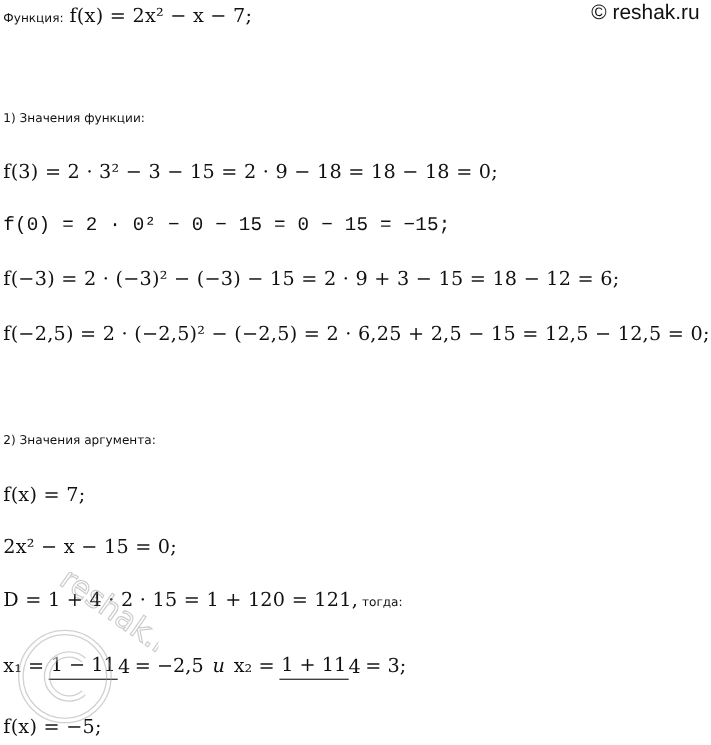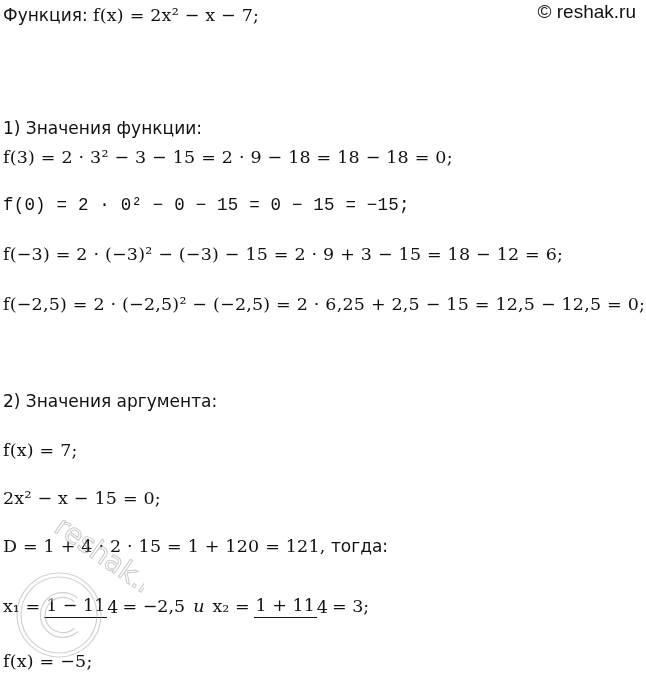--- a/index.html
+++ b/index.html
@@ -22,21 +22,21 @@
       white-space: nowrap;
       line-height: 22px;
     }
     .math {
       font-family: "DejaVu Serif", "Liberation Serif", serif;
       font-size: 17.5px;
       letter-spacing: 0.2px;
     }
     .label {
       font-family: "DejaVu Sans", "Liberation Sans", sans-serif;
-      font-size: 17px;
+      font-size: 11px;
     }
     .copyright {
       position: absolute;
       right: 10px;
       top: 1px;
       font-family: Liberation Sans, sans-serif;
       font-size: 19px;
       color: #111;
     }
     .frac-line {
@@ -79,21 +79,21 @@
   </style>
 </head>
 <body>
 
 <div class="line" style="top:4px;">
   <span class="label">Функция:</span>
   <span class="math">f(x) = 2x² − x − 7;</span>
 </div>
 <div class="copyright">© reshak.ru</div>
 
-<div class="line label" style="top:97px;margin-top:20px;">1) Значения функции:</div>
+<div class="line label" style="top:97px;">1) Значения функции:</div>
 <div class="line math" style="top:146px;">f(3) = 2 · 3² − 3 − 15 = 2 · 9 − 18 = 18 − 18 = 0;</div>
 <div class="line math" style="top:194px;font-family:Liberation Mono, monospace;">f(0) = 2 · 0² − 0 − 15 = 0 − 15 = −15;</div>
 <div class="line math" style="top:243px;">f(−3) = 2 · (−3)² − (−3) − 15 = 2 · 9 + 3 − 15 = 18 − 12 = 6;</div>
 <div class="line math" style="top:293px;">f(−2,5) = 2 · (−2,5)² − (−2,5) = 2 · 6,25 + 2,5 − 15 = 12,5 − 12,5 = 0;</div>
 
 <div class="line label" style="top:390px;">2) Значения аргумента:</div>
 <div class="line math" style="top:439px;">f(x) = 7;</div>
 <div class="line math" style="top:487px;">2x² − x − 15 = 0;</div>
 <div class="line" style="top:535px;">
   <span class="math">D = 1 + 4 · 2 · 15 = 1 + 120 = 121,</span><span class="label"> тогда:</span>

